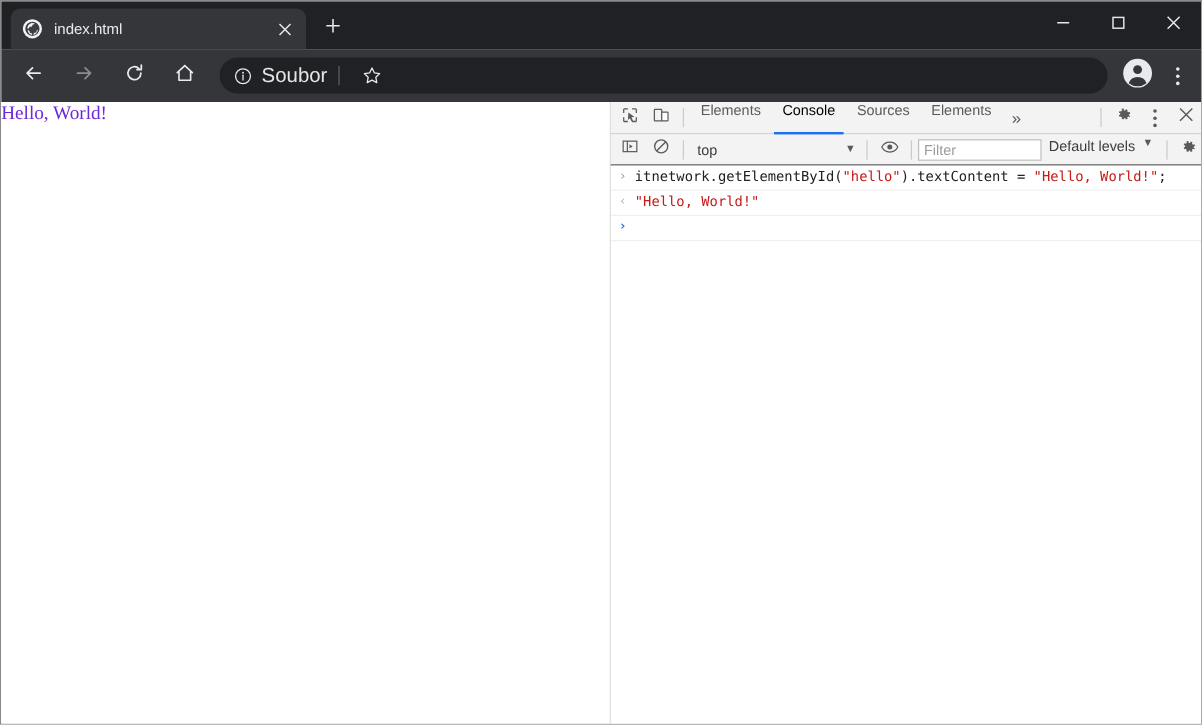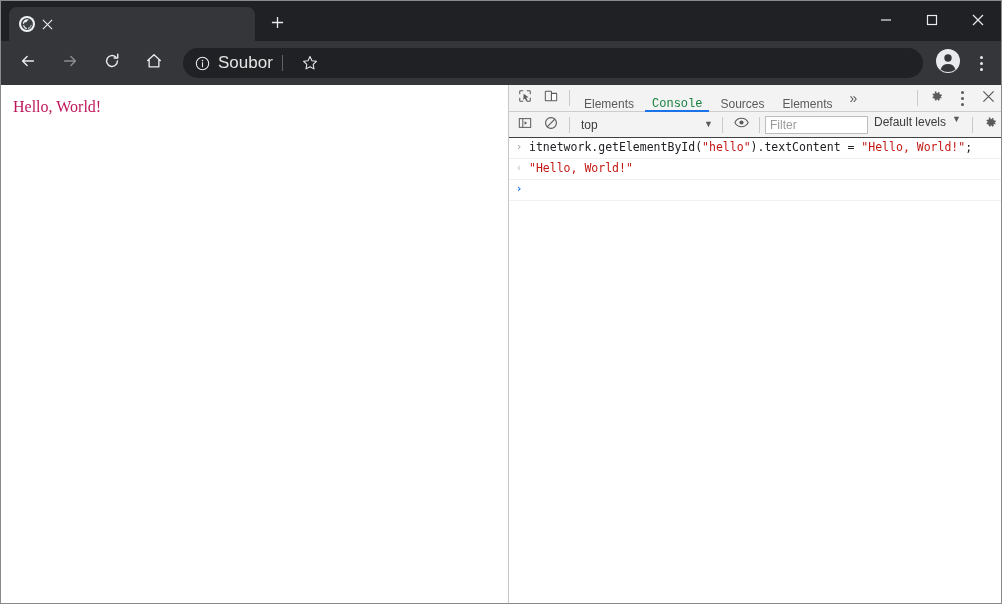--- a/index.html
+++ b/index.html
@@ -214,22 +214,22 @@
   .page {
     width: 507px;
     flex: 0 0 507px;
     background: #ffffff;
     overflow: hidden;
     position: relative;
   }
   .page-text {
     font-family: "Liberation Serif", "DejaVu Serif", serif;
     font-size: 16px;
-    color: #be185d;
-    margin: 12px;
+    color: #6d28d9;
+    margin: 0;
     line-height: 1.2;
   }
   .splitter {
     width: 1px;
     flex: 0 0 1px;
     background: #c7c7c7;
   }
 
   
   .devtools {
@@ -261,29 +261,28 @@
     width: 1px;
     height: 16px;
     background: #cacaca;
     margin: 0 5px;
     flex: 0 0 1px;
   }
   .dt-tab {
     padding: 0 9px;
     height: 26px;
     display: flex;
-    align-items: flex-end;
+    align-items: flex-start;
     font-size: 12px;
     color: #5a5a5a;
     position: relative;
     white-space: nowrap;
   }
   .dt-tab.active {
-    color: #15803d;
-    font-family: Liberation Mono, monospace;
+    color: #000000;
   }
   .dt-tab.active::after {
     content: "";
     position: absolute;
     left: 2px;
     right: 2px;
     bottom: -1px;
     height: 2px;
     background: #1a73e8;
   }
@@ -389,20 +388,21 @@
 
   <div class="tabstrip">
 
     <div class="tab">
       <span class="favicon">
         <svg width="14" height="14" viewBox="0 0 16 16">
           <circle cx="8" cy="8" r="7.5" fill="#f1f3f4"></circle>
           <path d="M8 1.2a6.8 6.8 0 1 0 0 13.6A6.8 6.8 0 0 0 8 1.2zm0 1.3c.9 0 1.7.2 2.4.6-.5.5-1.3.5-1.9.9-.7.5-.4 1.4-1.1 1.8-.7.4-1.6 0-2.2.5-.5.4-.3 1.2-.8 1.5-.4.2-.9 0-1.2-.3.2-2.8 2.4-5 4.8-5zm-4.5 6.6c.5.2 1.1.3 1.5.7.5.5.2 1.4.7 1.9.5.5 1.3.3 1.8.7.4.4.3 1 .2 1.5-2.2-.3-4-2.2-4.2-4.8zm5.6 4.7c.1-.6.1-1.3.6-1.7.6-.5 1.5-.2 2-.8.4-.5.1-1.2.4-1.7.2-.4.7-.6 1.1-.7-.2 2.5-1.8 4.4-4.1 4.9z" fill="#3c4043"></path>
         </svg>
       </span>
+      <span class="tab-title">index.html</span>
       <span class="tab-close">
         <svg width="11" height="11" viewBox="0 0 12 12">
           <path d="M1 1 L11 11 M11 1 L1 11" stroke="#e8eaed" stroke-width="1.3" fill="none"></path>
         </svg>
       </span>
     </div>
 
     <div class="newtab">
       <span>
         <svg width="13" height="13" viewBox="0 0 14 14">

